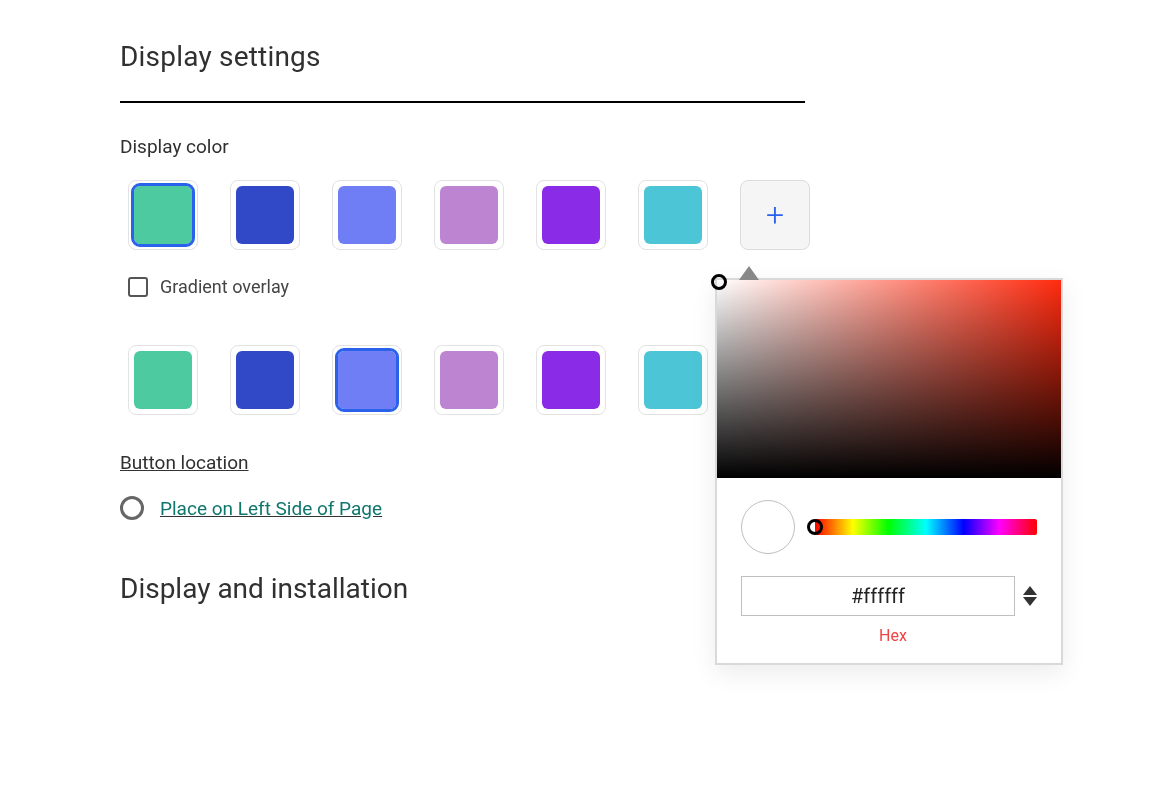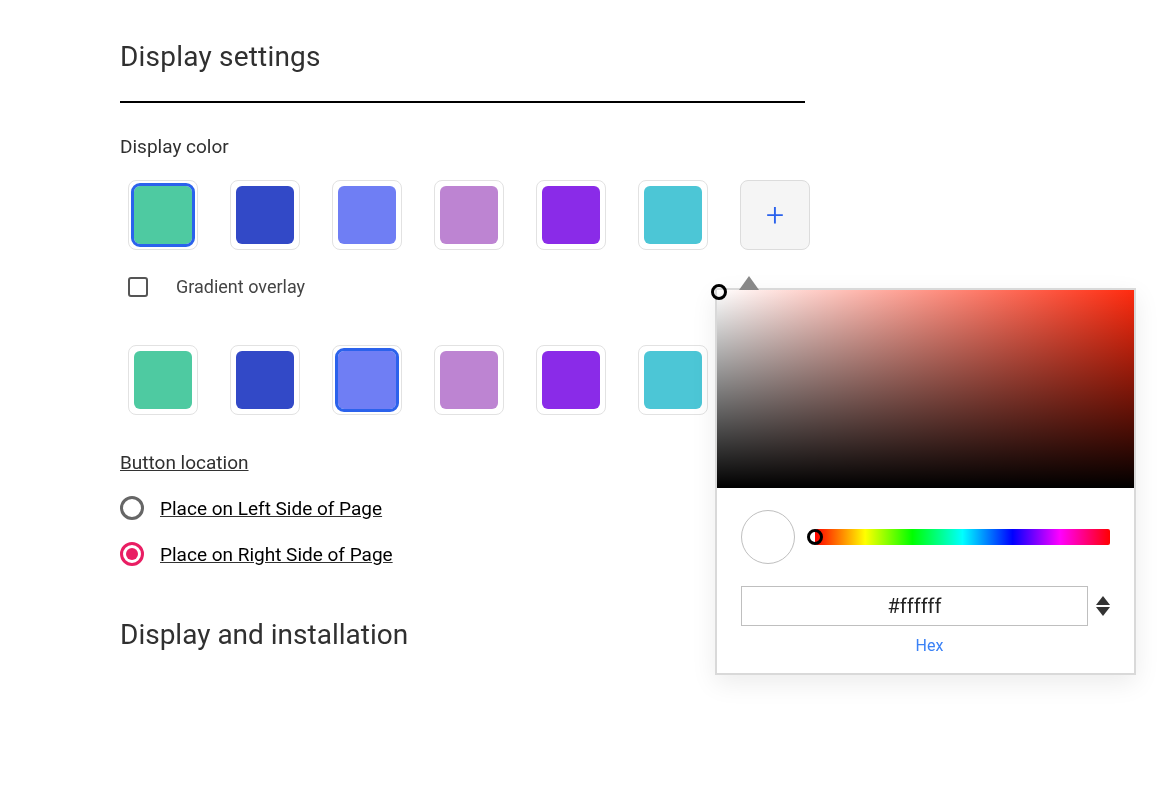--- a/index.html
+++ b/index.html
@@ -71,21 +71,21 @@
     }
     .plus {
       font-size: 32px;
       color: #2b62ec;
       font-weight: 300;
       line-height: 1;
     }
     .checkbox-row {
       display: flex;
       align-items: center;
-      gap: 28px;
+      gap: 12px;
       margin-top: 26px;
       padding-left: 8px;
     }
     .checkbox {
       width: 20px;
       height: 20px;
       border: 2px solid #555;
       border-radius: 3px;
       background: #fff;
       cursor: pointer;
@@ -118,35 +118,35 @@
       content: "";
       position: absolute;
       left: 50%; top: 50%;
       width: 12px; height: 12px;
       border-radius: 50%;
       background: #e91e63;
       transform: translate(-50%,-50%);
     }
     .radio-label {
       font-size: 19px;
-      color: #000000;
+      color: #0f766e;
     }
     .install-title {
       font-size: 28px;
       font-weight: 400;
       color: #303030;
       margin-top: 52px;
     }
 
     
     .picker {
       position: absolute;
       left: 715px;
-      top: 288px;
-      width: 421px;
+      top: 278px;
+      width: 348px;
       border: 2px solid #d9d9d9;
       background: #fff;
       box-shadow: 0 8px 24px rgba(0,0,0,0.08);
     }
     .picker-arrow {
       position: absolute;
       top: -14px;
       left: 22px;
       width: 0; height: 0;
       border-left: 10px solid transparent;
@@ -231,21 +231,21 @@
     }
     .tri-down {
       width: 0; height: 0;
       border-left: 7px solid transparent;
       border-right: 7px solid transparent;
       border-top: 9px solid #333;
     }
     .hex-label {
       text-align: center;
       font-size: 16px;
-      color: #3b82f6;
+      color: #ef4444;
       padding: 6px 0 18px 8px;
     }
   </style>
 </head>
 <body>
 
 <div class="page">
 
   <h2 class="section-title">Display settings</h2>
   <div class="hr"></div>
@@ -302,24 +302,20 @@
       </div>
     </div>
   </div>
 
   <div class="location-section">
     <div class="label">Button location</div>
     <div class="radio-row">
       <div class="radio"></div>
       <span class="radio-label">Place on Left Side of Page</span>
     </div>
-    <div class="radio-row">
-      <div class="radio checked"></div>
-      <span class="radio-label">Place on Right Side of Page</span>
-    </div>
   </div>
 
   <div class="install-title">Display and installation</div>
 
 </div>
 
 <div class="picker">
   <div class="picker-arrow"></div>
   <div class="sv-area">
     <div class="sv-handle"></div>

